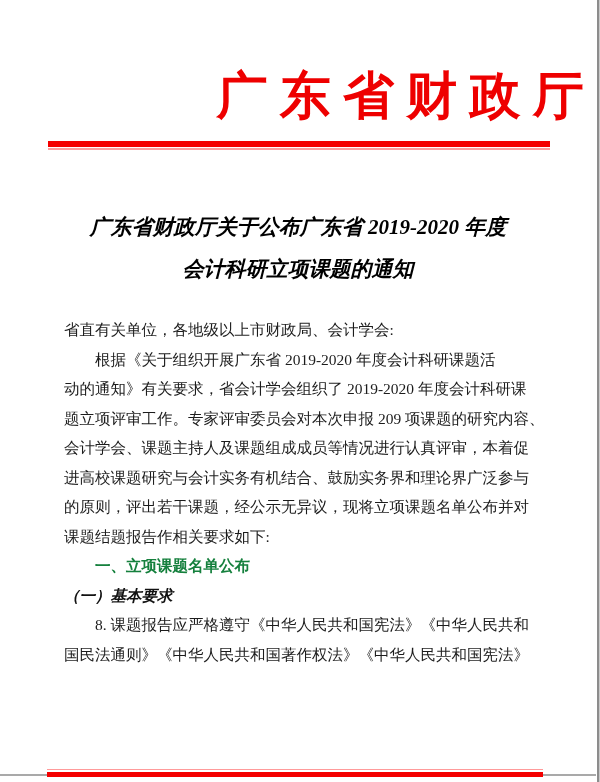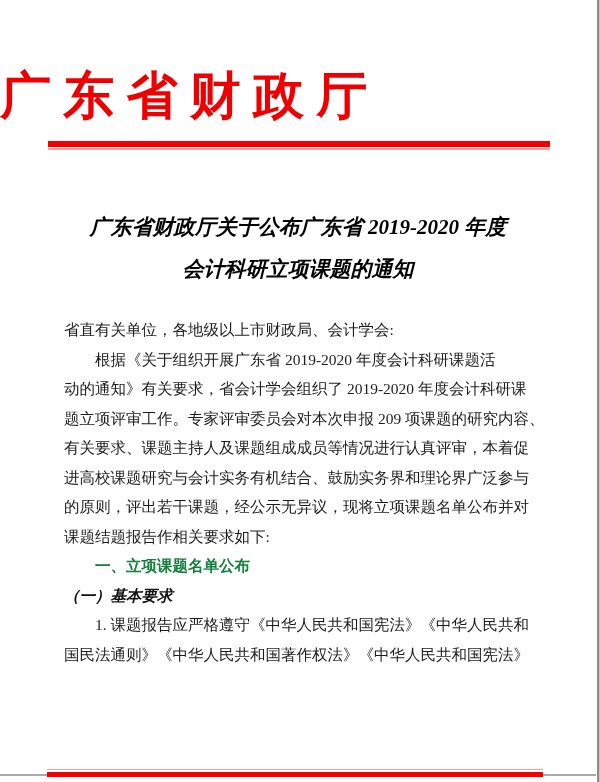--- a/index.html
+++ b/index.html
@@ -31,21 +31,21 @@
     width: 600px;
     height: 2px;
     background: #a9a9a9;
   }
   
   .letterhead {
     position: absolute;
     top: 66px;
     left: 0;
     width: 596px;
-    text-align: left;
+    text-align: right;
     color: #ee0000;
     font-size: 51px;
     font-weight: bold;
     letter-spacing: 0.24em;
     line-height: 60px;
     white-space: nowrap;
   }
   
   .rule-top {
     position: absolute;
@@ -124,27 +124,27 @@
   <div class="doc-title">
     <div class="title-line">广东省财政厅关于公布广东省 2019-2020 年度</div>
     <div class="title-line">会计科研立项课题的通知</div>
   </div>
 
   <div class="body-text">
     <div class="line">省直有关单位，各地级以上市财政局、会计学会:</div>
     <div class="line indent">根据《关于组织开展广东省 2019-2020 年度会计科研课题活</div>
     <div class="line">动的通知》有关要求，省会计学会组织了 2019-2020 年度会计科研课</div>
     <div class="line">题立项评审工作。专家评审委员会对本次申报 209 项课题的研究内容、</div>
-    <div class="line">有关要求、课题主持人及课题组成成员等情况进行认真评审，本着促</div>
+    <div class="line">会计学会、课题主持人及课题组成成员等情况进行认真评审，本着促</div>
     <div class="line">进高校课题研究与会计实务有机结合、鼓励实务界和理论界广泛参与</div>
     <div class="line">的原则，评出若干课题，经公示无异议，现将立项课题名单公布并对</div>
     <div class="line">课题结题报告作相关要求如下:</div>
     <div class="line indent h-sans">一、立项课题名单公布</div>
     <div class="line h-kai">（一）基本要求</div>
-    <div class="line indent">1. 课题报告应严格遵守《中华人民共和国宪法》《中华人民共和</div>
+    <div class="line indent">8. 课题报告应严格遵守《中华人民共和国宪法》《中华人民共和</div>
     <div class="line">国民法通则》《中华人民共和国著作权法》《中华人民共和国宪法》</div>
   </div>
 
   <div class="page-border-bottom"></div>
   <div class="rule-bottom"></div>
   <div class="page-border-right"></div>
 
 </div>
 
 </body></html>

